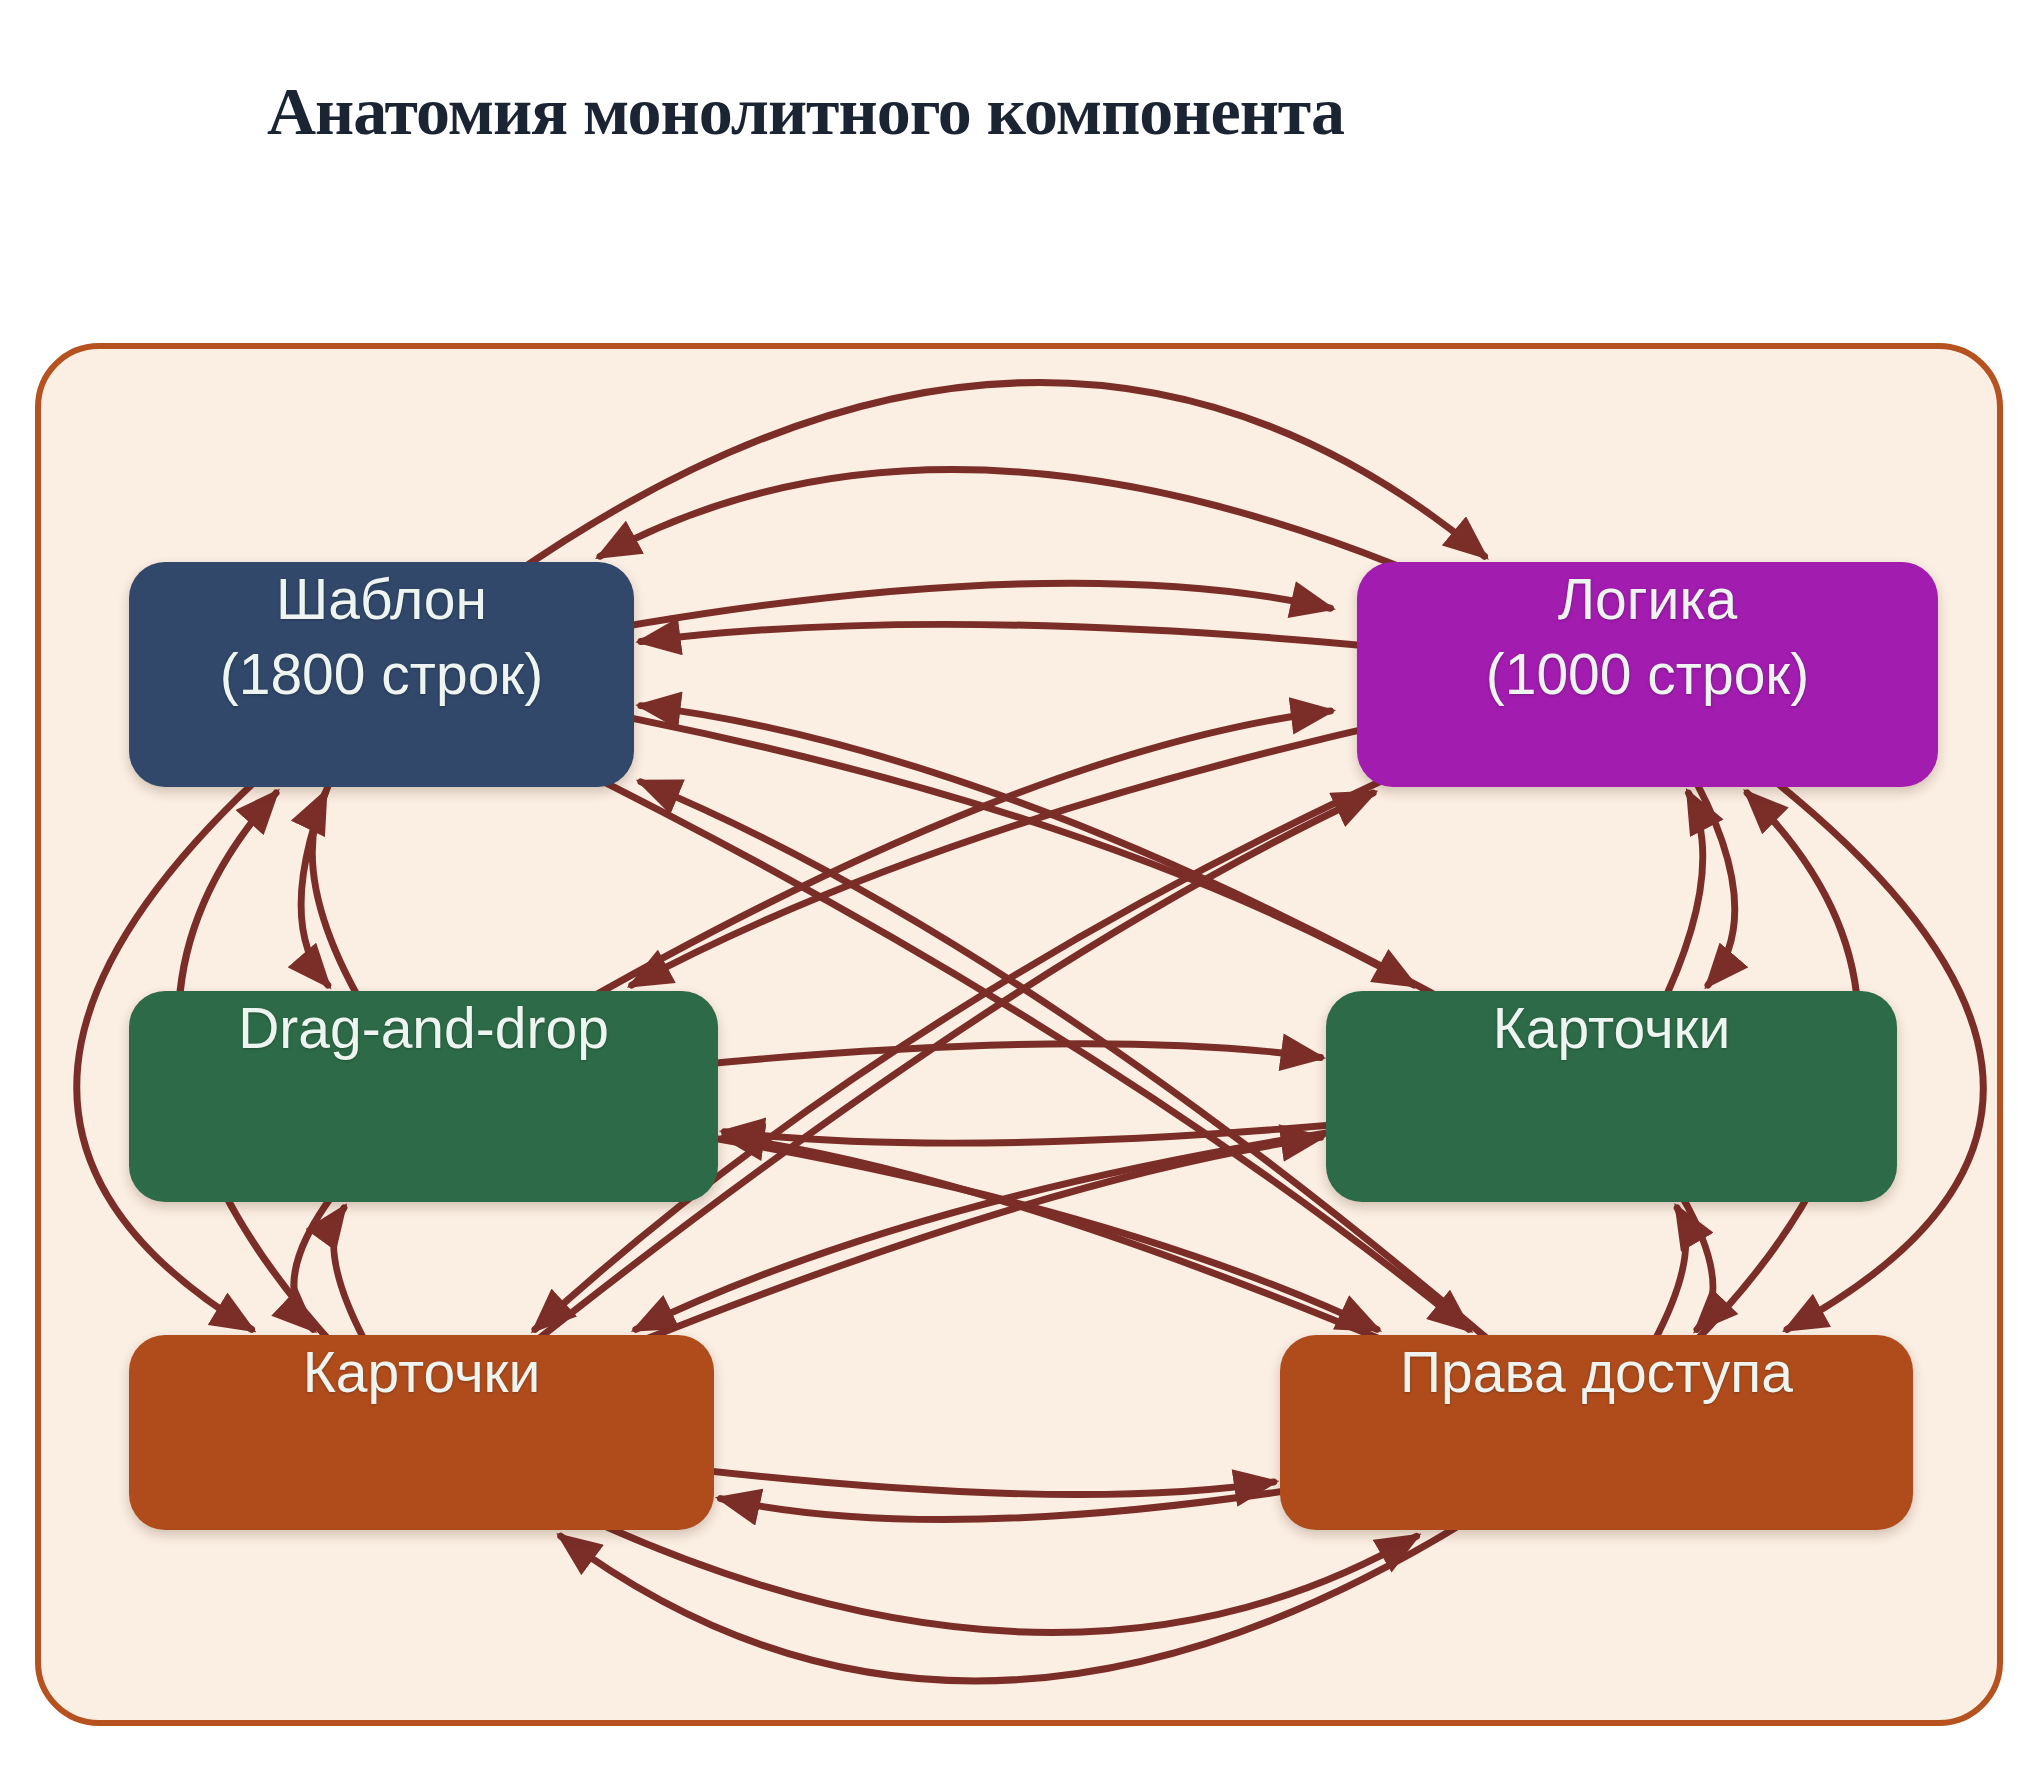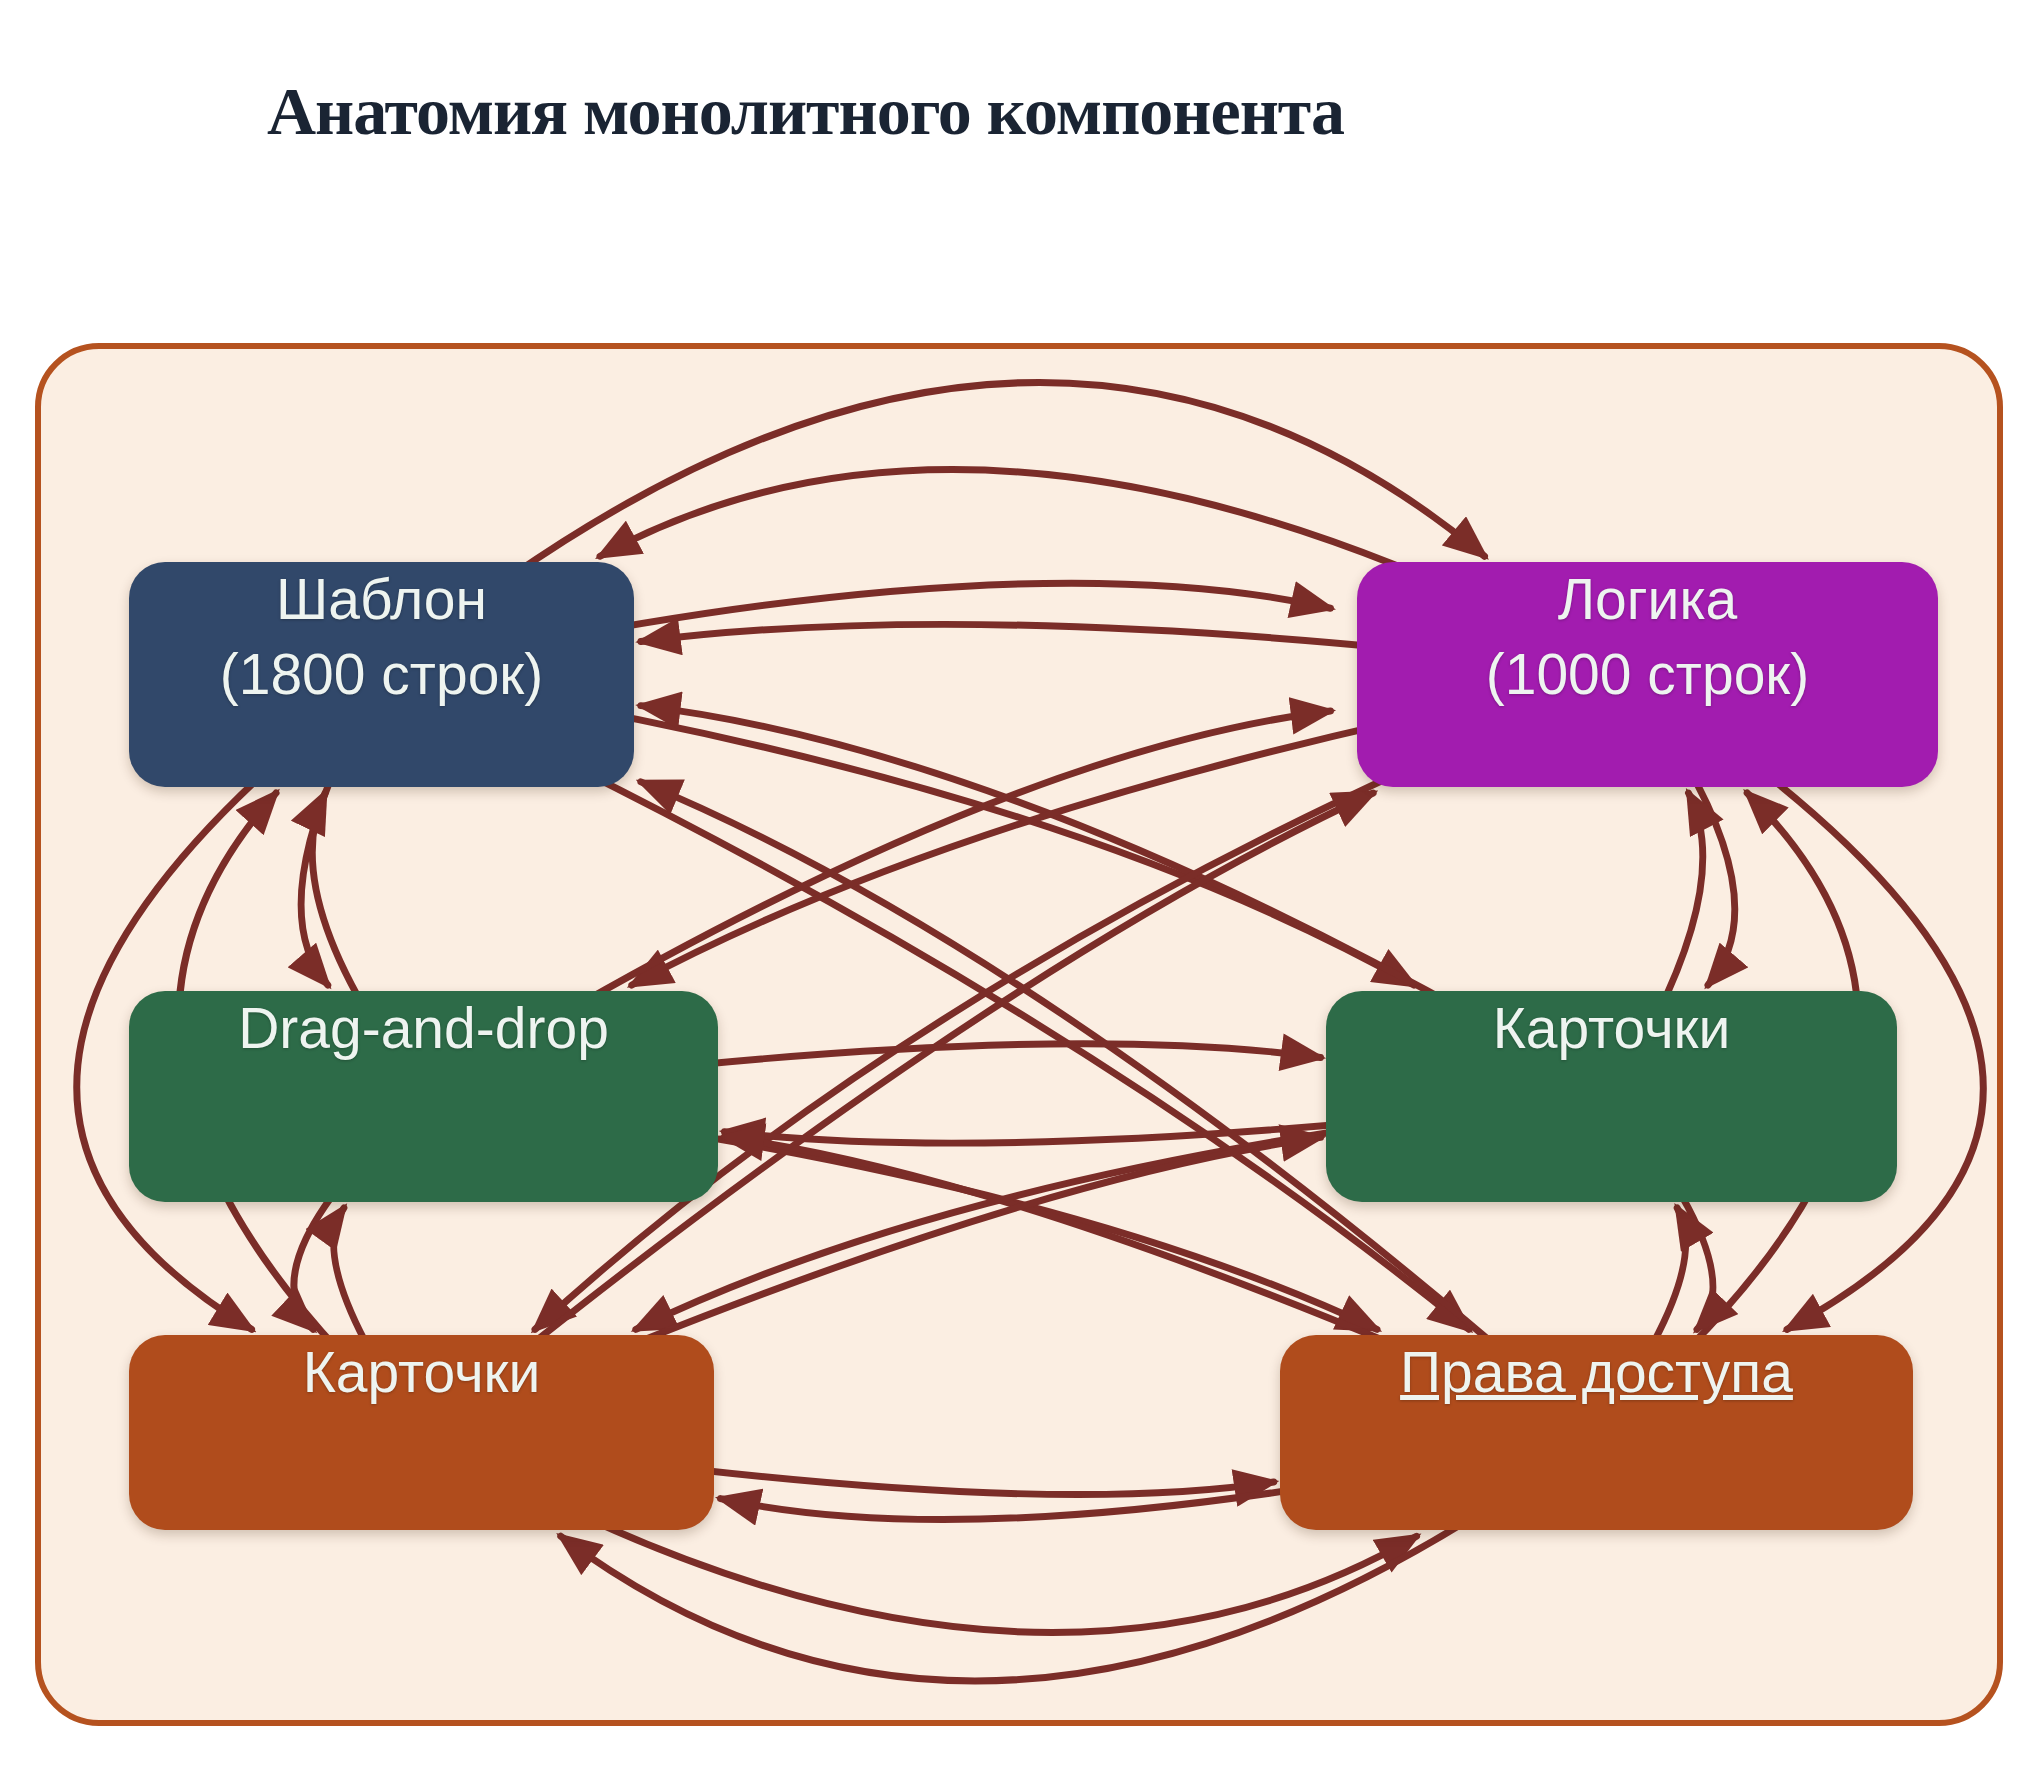--- a/index.html
+++ b/index.html
@@ -116,19 +116,19 @@
 
   </div>
   <div class="node" style="left: 1326px; top: 991px; width: 571px; height: 211px; background: rgb(45, 107, 72); color: rgb(238, 244, 240);">
     <span>Карточки</span>
 
   </div>
   <div class="node" style="left: 129px; top: 1335px; width: 585px; height: 195px; background: rgb(176, 76, 28); color: rgb(238, 244, 240);">
     <span>Карточки</span>
 
   </div>
-  <div class="node" style="left: 1280px; top: 1335px; width: 633px; height: 195px; background: rgb(176, 76, 28); color: rgb(238, 244, 240); text-decoration: underline;">
+  <div class="node" style="left: 1280px; top: 1335px; width: 633px; height: 195px; background: rgb(176, 76, 28); color: rgb(238, 244, 240);">
     <span>Права доступа</span>
 
   </div>
 
 </div>
 
 
 </body></html>

